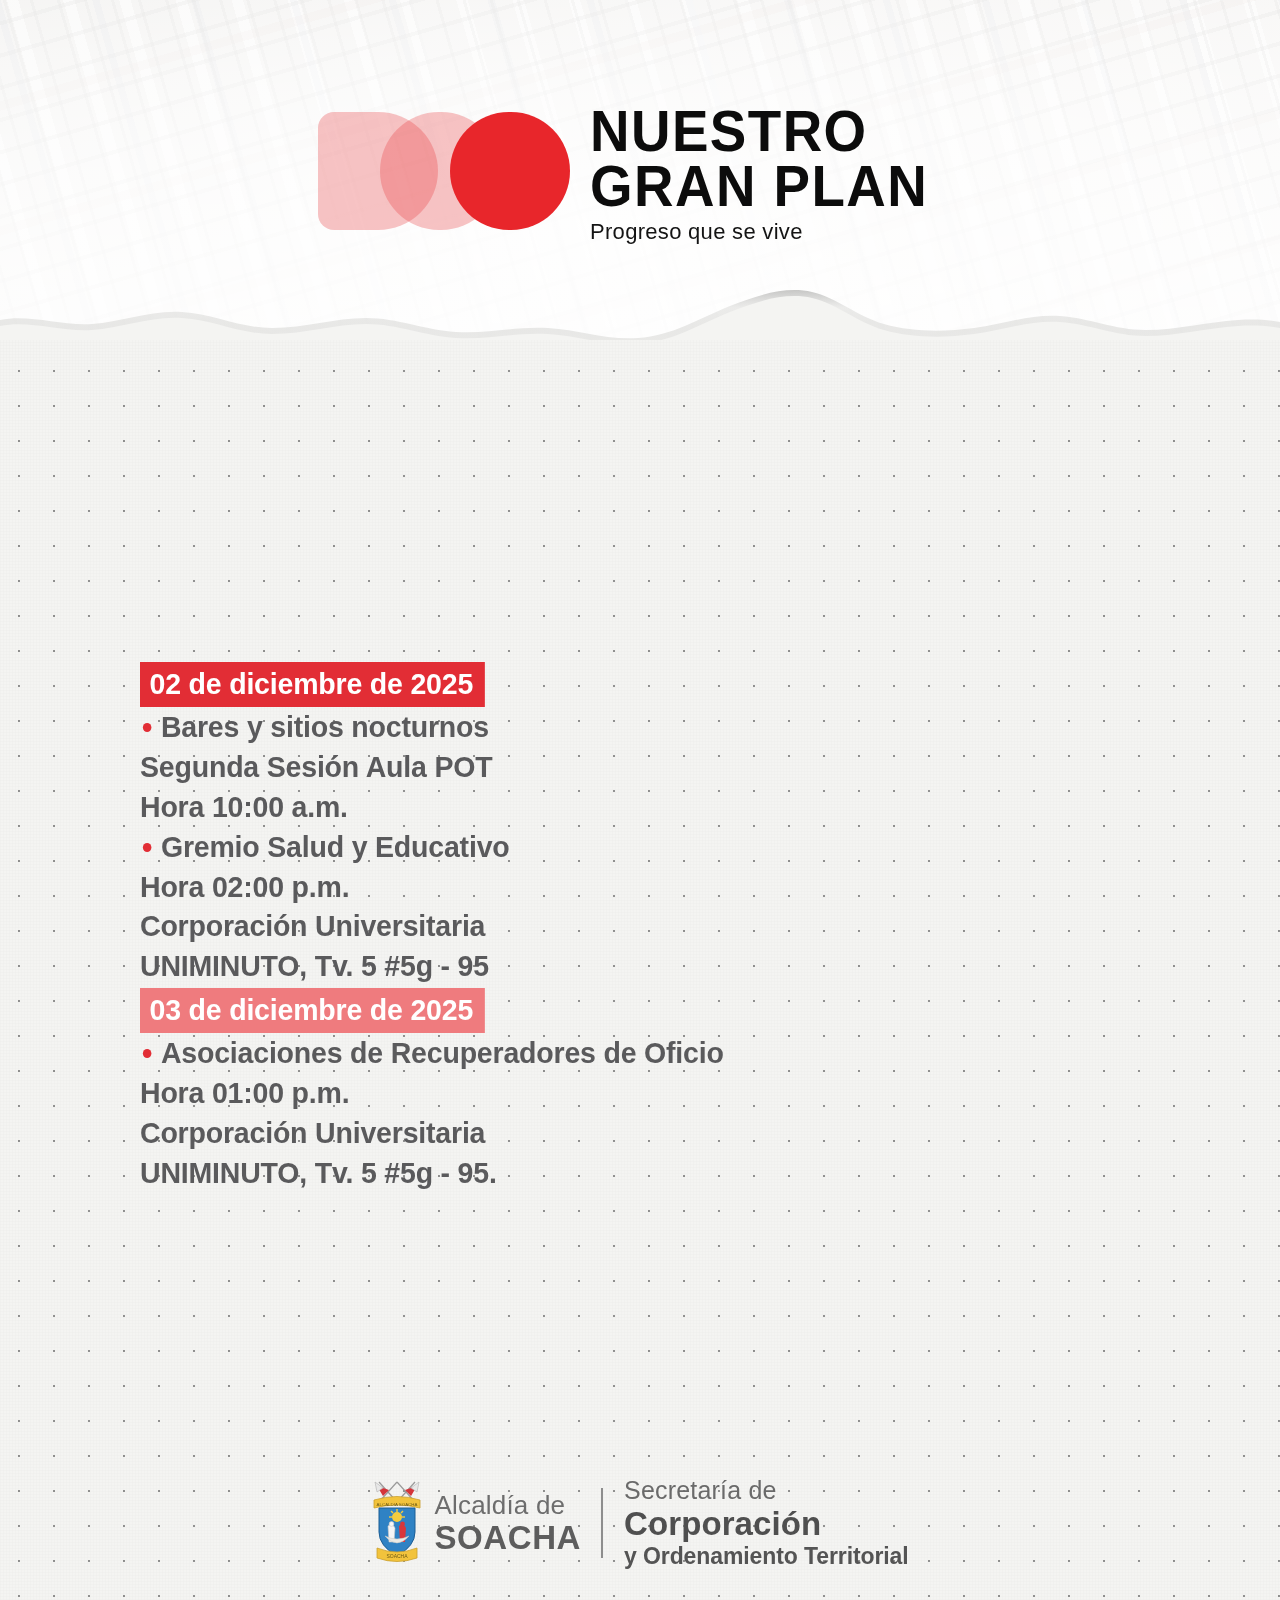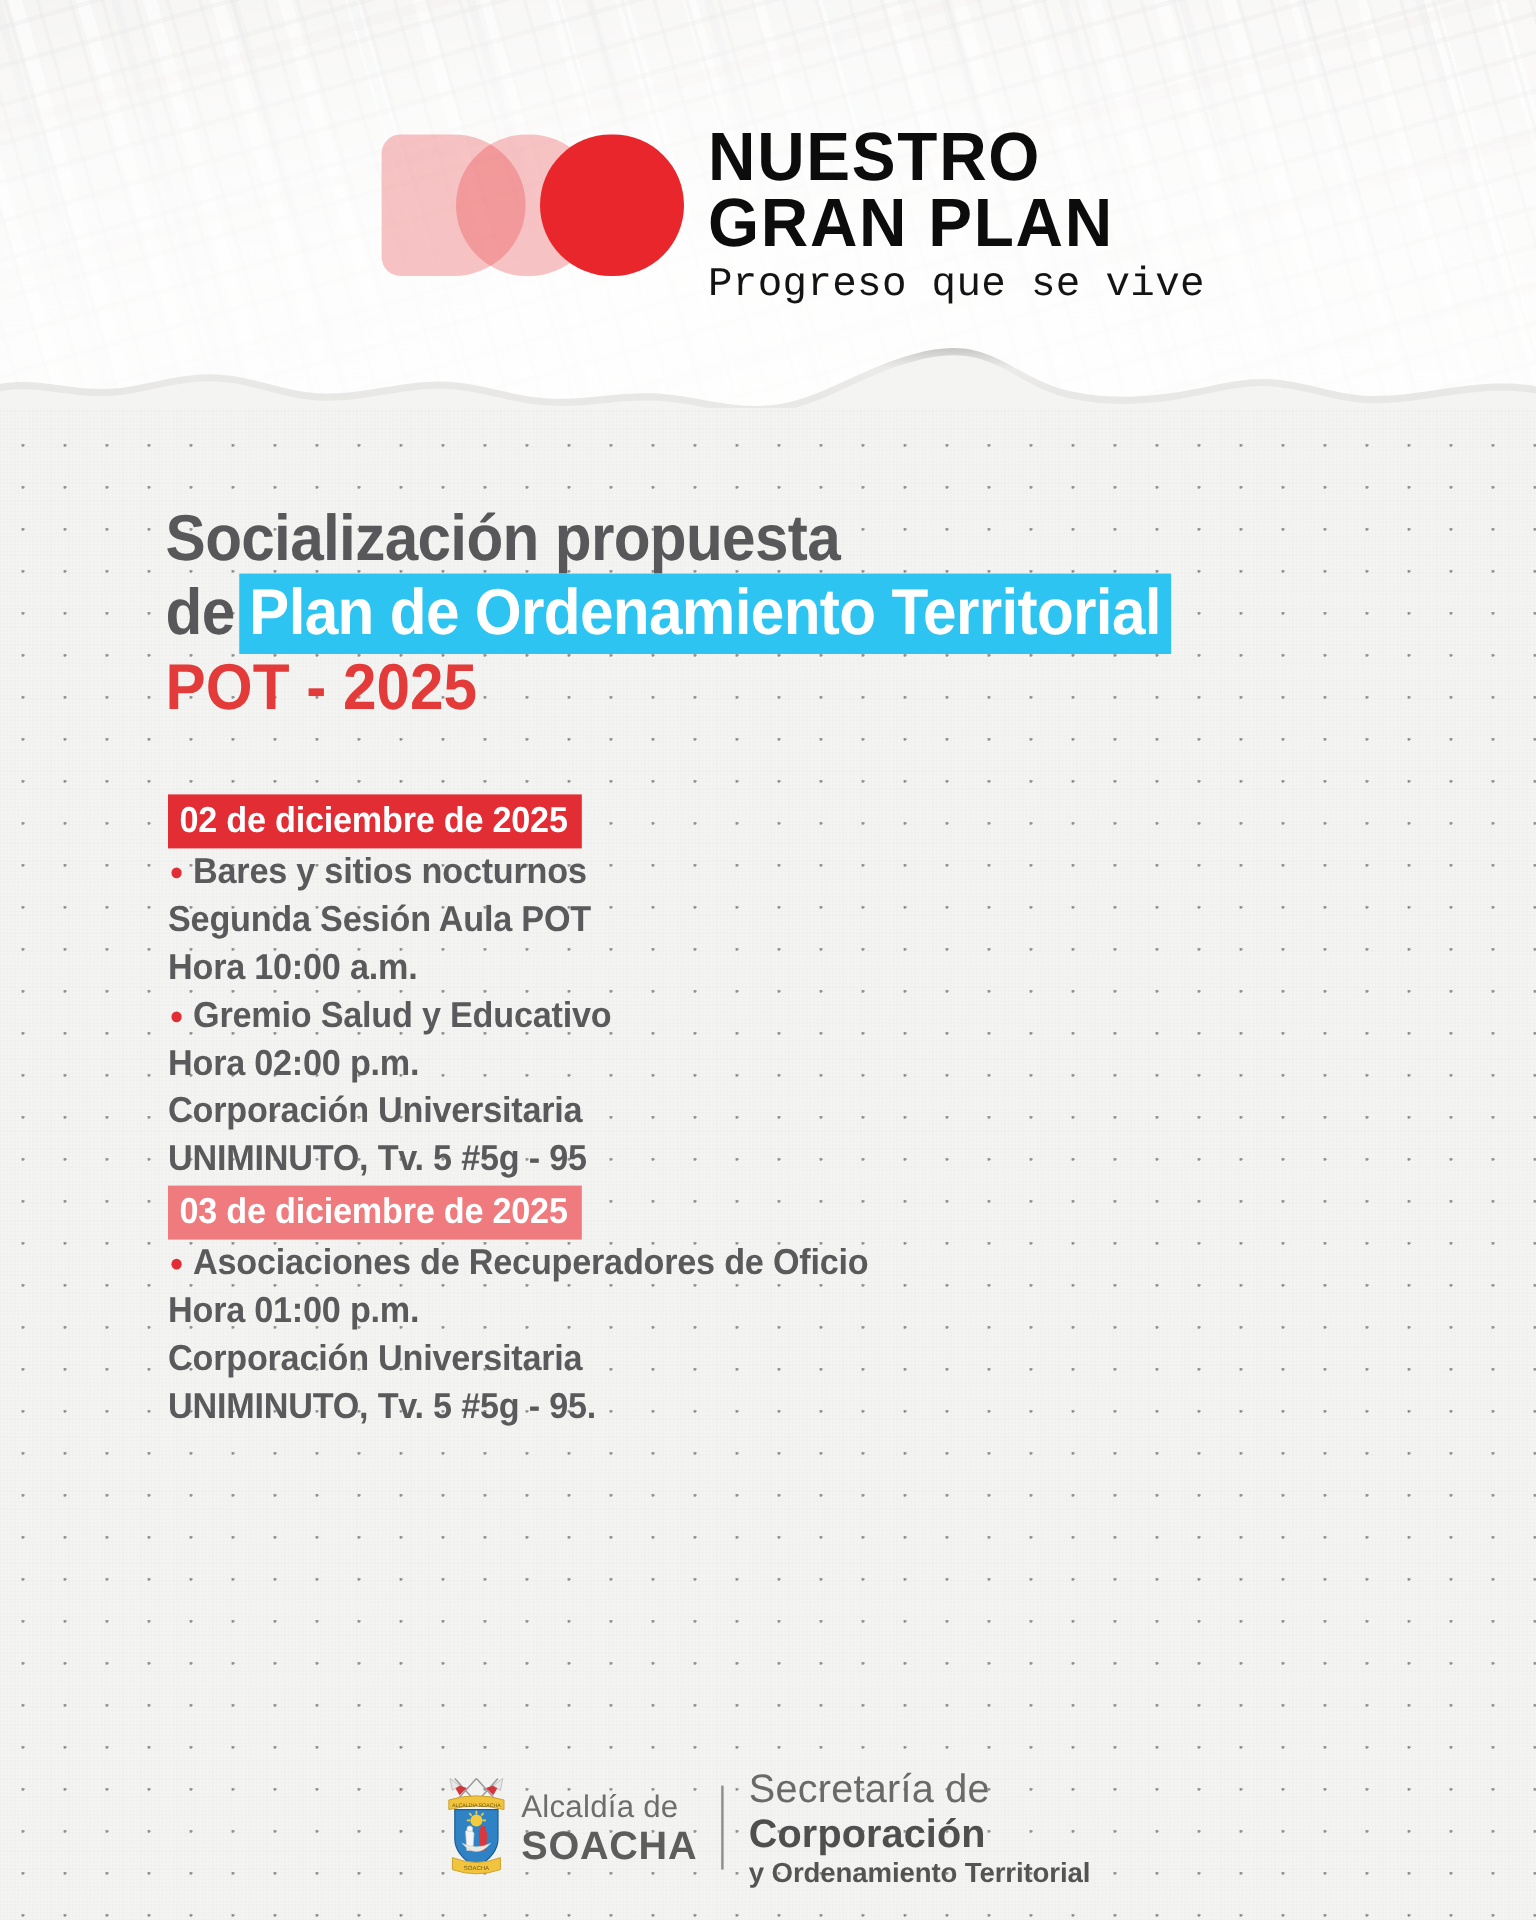--- a/index.html
+++ b/index.html
@@ -130,23 +130,23 @@
     line-height: 0.96;
     letter-spacing: 1.5px;
     color: #0c0c0c;
     white-space: nowrap;
     transform: scaleX(0.96);
     transform-origin: left center;
   }
   .logo-tagline {
     margin-top: 6px;
     text-align: left;
-    font-family: Liberation Mono, monospace;
+    font-family: Liberation Sans, sans-serif;
     font-weight: 400;
-    font-size: 34px;
+    font-size: 22px;
     letter-spacing: 0.3px;
     color: #141414;
     white-space: nowrap;
   }
 
   
   .paper {
     position: absolute;
     top: 340px; left: 0;
     width: 1280px;
@@ -291,21 +291,21 @@
   .divider {
     width: 2px;
     height: 70px;
     background: #8d8d8d;
     margin-right: 21px;
   }
 
   .secretaria { line-height: 1; }
   .sec-1 {
     font-family: "Liberation Sans", sans-serif;
-    font-size: 33px;
+    font-size: 25px;
     font-weight: 400;
     color: #6a6a6a;
     letter-spacing: 0.2px;
   }
   .sec-2 {
     font-family: "Liberation Sans", sans-serif;
     font-size: 33px;
     font-weight: 700;
     color: #4f4f4f;
     letter-spacing: 0.1px;
@@ -362,25 +362,20 @@
         <div class="logo-line">GRAN PLAN</div>
         <div class="logo-tagline">Progreso que se vive</div>
       </div>
     </div>
   </div>
 
   <div class="paper">
     <div class="paper-texture"></div>
   </div>
 
-  <div class="headline">
-    <div class="h-line h-line-1">Socialización propuesta</div>
-    <div class="h-line h-line-2"><span>de</span><span class="hl-cyan">Plan de Ordenamiento Territorial</span></div>
-    <div class="h-line h-line-3">POT - 2025</div>
-  </div>
 
   <div class="schedule" id="schedule">
       <div class="group"><div class="date-badge badge-solid">02 de diciembre de 2025</div><div class="sched-line bullet">Bares y sitios nocturnos</div><div class="sched-line">Segunda Sesión Aula POT</div><div class="sched-line">Hora 10:00 a.m.</div><div class="sched-line bullet">Gremio Salud y Educativo</div><div class="sched-line">Hora 02:00 p.m.</div><div class="sched-line">Corporación Universitaria</div><div class="sched-line">UNIMINUTO, Tv. 5 #5g - 95</div></div>
       <div class="group"><div class="date-badge badge-soft">03 de diciembre de 2025</div><div class="sched-line bullet">Asociaciones de Recuperadores de Oficio</div><div class="sched-line">Hora 01:00 p.m.</div><div class="sched-line">Corporación Universitaria</div><div class="sched-line">UNIMINUTO, Tv. 5 #5g - 95.</div></div>
     </div>
 
   <div class="footer">
     <div class="foot-inner">
       <div class="crest">
         <svg width="52" height="86" viewBox="0 0 52 86">

